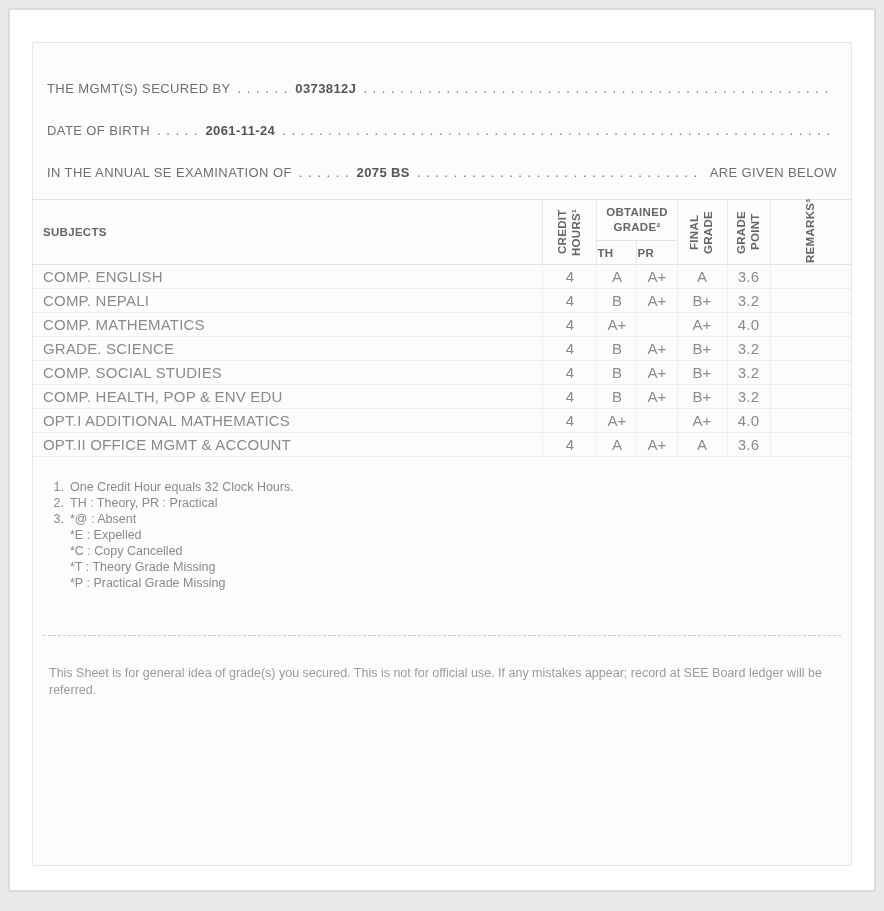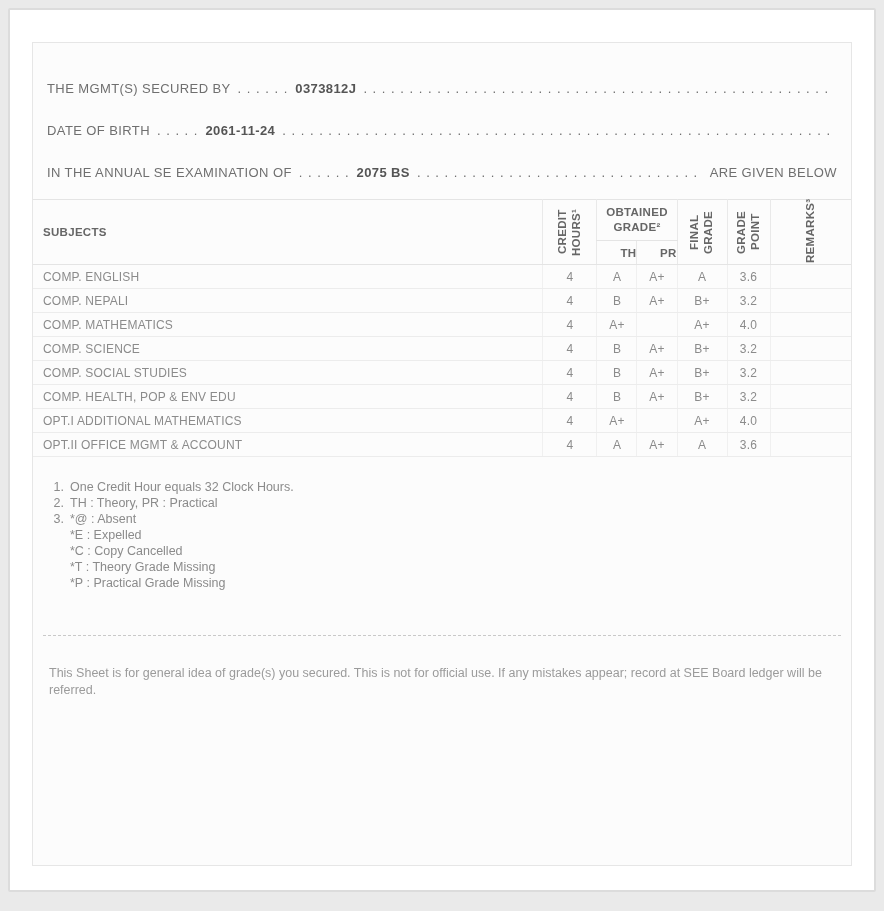--- a/index.html
+++ b/index.html
@@ -93,35 +93,35 @@
     letter-spacing: 0.3px;
   }
   thead tr.h-top { height: 41px; }
   thead tr.h-sub { height: 24px; }
   thead th.subjects-h {
     text-align: left;
     padding-left: 10px;
     border-left: none;
   }
   thead th.obtained-h { text-align: center; line-height: 1.3; }
-  thead th.sub-h { text-align: right; }
+  thead th.sub-h { text-align: left; }
   th.vert .vtext {
     writing-mode: vertical-rl;
     transform: rotate(180deg);
     height: 60px;
     margin: 0 auto;
     line-height: 1.2;
     text-align: center;
     white-space: normal;
   }
   th.vert.remarks-h .vtext { height: 62px; }
 
   tbody td {
     height: 23px;
-    font-size: 12px;
+    font-size: 15px;
     color: var(--cell-gray, #8b8b8b);
     text-align: center;
     border-left: 1px solid #f0f0f0;
     border-bottom: 1px solid #ececec;
     padding: 0;
     letter-spacing: 0.2px;
   }
   tbody td.subject {
     text-align: left;
     padding-left: 10px;
@@ -258,21 +258,21 @@
           <tr>
             <td class="subject">COMP. MATHEMATICS</td>
             <td>4</td>
             <td>A+</td>
             <td></td>
             <td>A+</td>
             <td>4.0</td>
             <td></td>
           </tr>
           <tr>
-            <td class="subject">COMP. SCIENCE</td>
+            <td class="subject">GRADE. SCIENCE</td>
             <td>4</td>
             <td>B</td>
             <td>A+</td>
             <td>B+</td>
             <td>3.2</td>
             <td></td>
           </tr>
           <tr>
             <td class="subject">COMP. SOCIAL STUDIES</td>
             <td>4</td>

